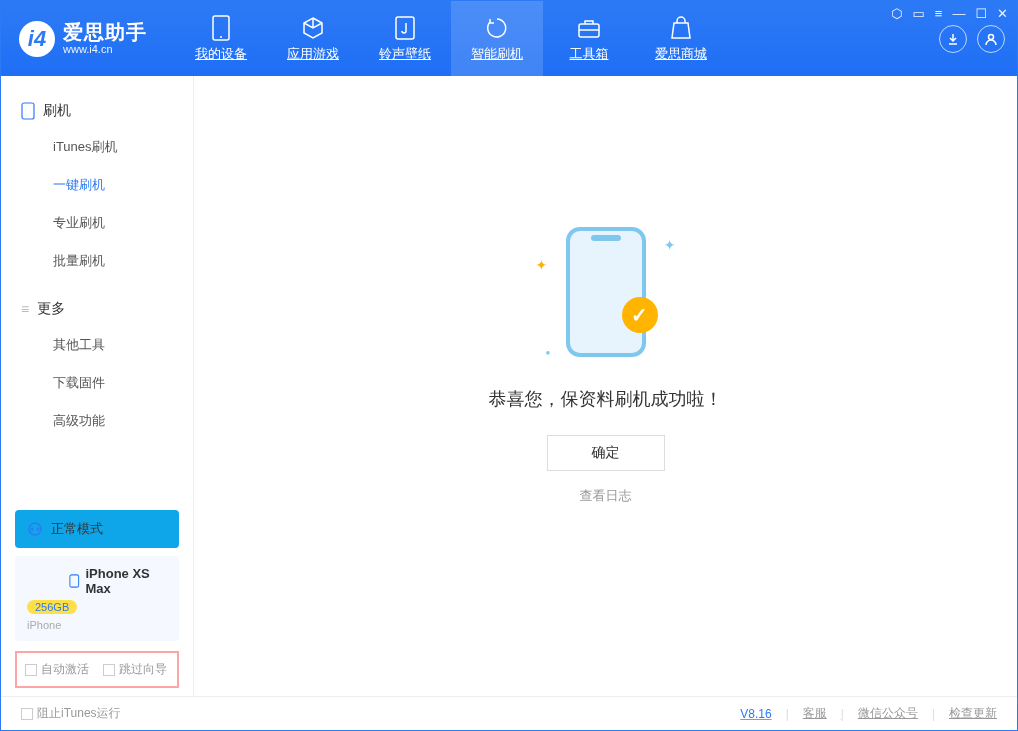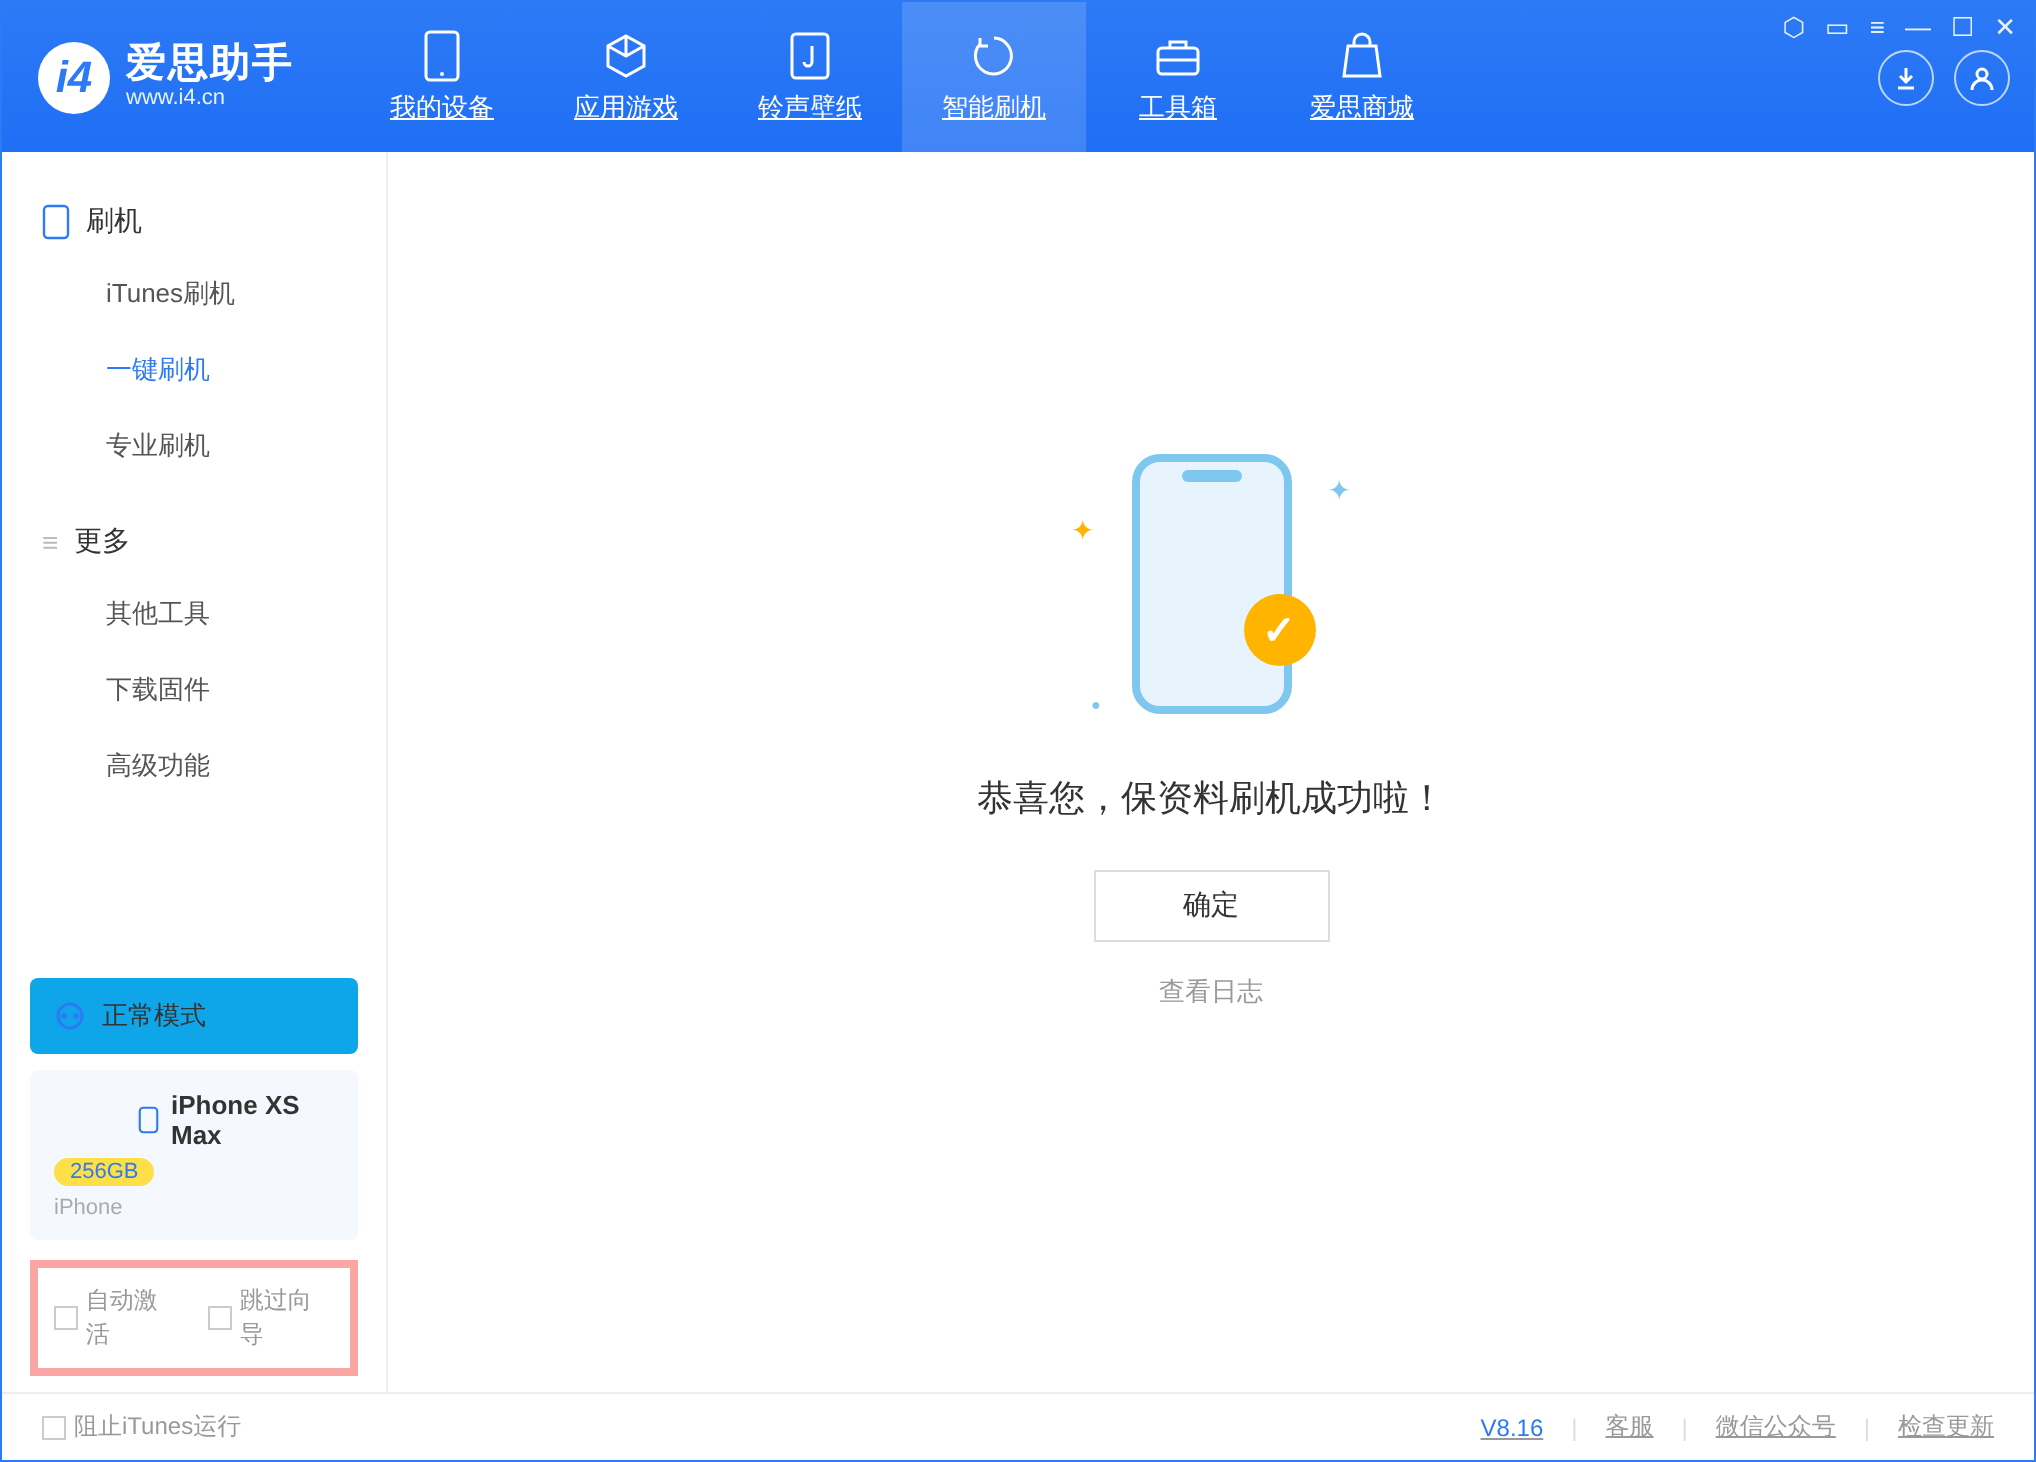--- a/index.html
+++ b/index.html
@@ -28,21 +28,21 @@
 .side-item { padding: 10px 20px 10px 52px; font-size: 13px; color: #555; cursor: pointer; }
 .side-item.active { color: #2d7af6; }
 .side-more-title { display: flex; align-items: center; gap: 8px; padding: 8px 20px; font-size: 14px; color: #333; margin-top: 12px; }
 
 .side-bottom { margin-top: auto; }
 .status-box { margin: 8px 14px; padding: 10px 12px; background: #0ea5e9; border-radius: 4px; display: flex; align-items: center; gap: 8px; font-size: 13px; color: #333; }
 .device-box { margin: 0 14px 10px; padding: 10px 12px; background: #f5f8ff; border-radius: 4px; }
 .device-name { font-size: 13px; font-weight: bold; color: #333; display: flex; align-items: center; gap: 6px; padding-left: 42px; }
 .device-capacity { display: inline-block; margin-top: 4px; padding: 1px 8px; background: #fde047; color: #2d7af6; border-radius: 10px; font-size: 11px; }
 .device-type { font-size: 11px; color: #aaa; margin-top: 4px; }
-.checkbox-row { margin: 8px 14px; padding: 8px; border: 4px solid #fca5a5; display: flex; gap: 14px; font-size: 12px; color: #999; }
+.checkbox-row { margin: 8px 14px; padding: 8px; border: 2px solid #fca5a5; display: flex; gap: 14px; font-size: 12px; color: #999; }
 .cb { display: flex; align-items: center; gap: 4px; }
 .cb-box { width: 12px; height: 12px; border: 1px solid #ccc; background: #fff; }
 
 
 .main { flex: 1; display: flex; flex-direction: column; align-items: center; justify-content: center; padding-bottom: 40px; }
 .success-illustration { position: relative; width: 180px; height: 140px; margin-bottom: 20px; }
 .phone { width: 80px; height: 130px; border: 4px solid #7ec8f0; border-radius: 14px; background: #e8f4fd; margin: 0 auto; position: relative; }
 .phone::before { content: ""; position: absolute; top: 4px; left: 50%; transform: translateX(-50%); width: 30px; height: 6px; background: #7ec8f0; border-radius: 3px; }
 .check-badge { position: absolute; right: 38px; top: 70px; width: 36px; height: 36px; background: #ffb400; border-radius: 50%; display: flex; align-items: center; justify-content: center; color: #fff; font-size: 20px; font-weight: bold; }
 .sparkle { position: absolute; color: #ffb400; font-size: 14px; }
@@ -152,20 +152,21 @@
   <div class="sidebar">
     <div class="side-section-title">
       <svg width="14" height="18" viewBox="0 0 14 18">
           <rect x="1" y="1" width="12" height="16" rx="2" fill="none" stroke="#2d7af6" stroke-width="1.2"></rect>
         </svg>
       <span>刷机</span>
     </div>
     <div class="side-item">iTunes刷机</div>
     <div class="side-item active">一键刷机</div>
     <div class="side-item">专业刷机</div>
+    <div class="side-item">批量刷机</div>
 
     <div class="side-more-title">
       <span style="color:#bbb">≡</span>
       <span>更多</span>
     </div>
     <div class="side-item">其他工具</div>
     <div class="side-item">下载固件</div>
     <div class="side-item">高级功能</div>
 
     <div class="side-bottom">

